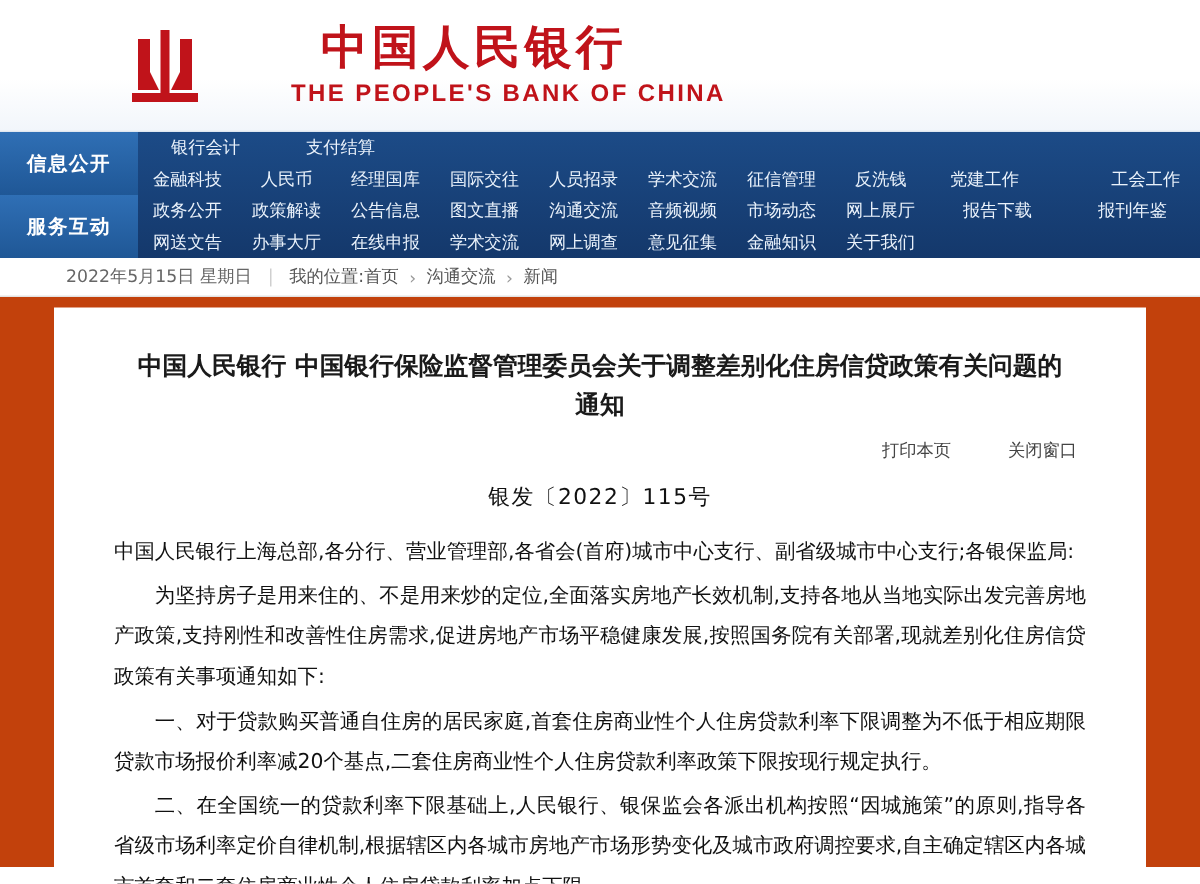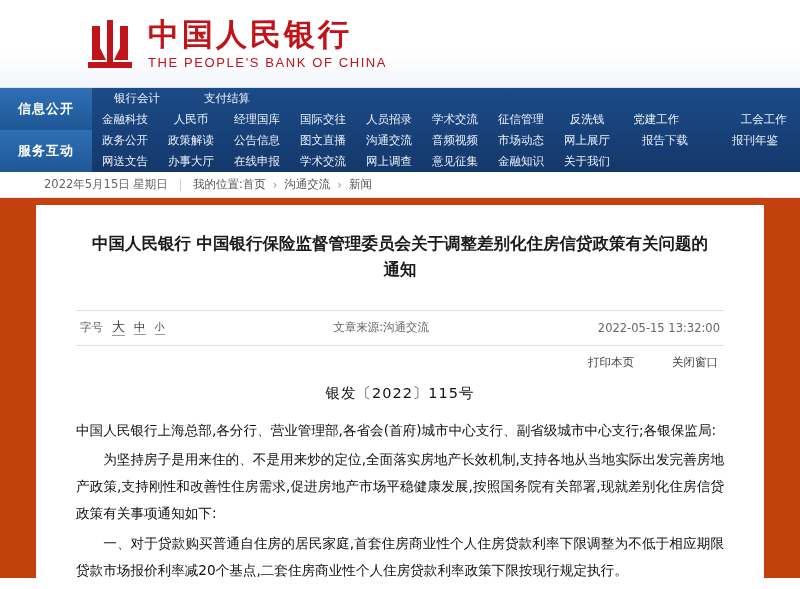--- a/index.html
+++ b/index.html
@@ -33,27 +33,29 @@
   }
   .logo-mark svg { display:block; }
   .logo-text { display: flex; flex-direction: column; justify-content: center; }
   .logo-cn {
     font-family: "DejaVu Sans", "Liberation Sans", sans-serif;
     font-size: 31px;
     font-weight: bold;
     color: #c0131a;
     letter-spacing: 3px;
     line-height: 1.15;
+    text-align: center;
   }
   .logo-en {
-    font-size: 13px;
-    font-weight: normal;
+    font-size: 16px;
+    font-weight: bold;
     color: #c0131a;
     letter-spacing: 1.6px;
     margin-top: 3px;
+    margin-left: 46px;
   }
 
   
   .navwrap {
     background: linear-gradient(to bottom, #1c4b87 0%, #14386b 100%);
     height: 84px;
     display: flex;
     flex-direction: column;
   }
   .navrow {
@@ -295,32 +297,20 @@
     <a>沟通交流</a>
     <span class="crumb-arrow">›</span>
     <a>新闻</a>
   </div>
 
   <div class="article-shell">
     <div class="article">
 
       <div class="title">中国人民银行  中国银行保险监督管理委员会关于调整差别化住房信贷政策有关问题的通知</div>
 
-      <div class="meta">
-        <div class="fontsize">
-          <span class="lbl">字号</span>
-          <span class="fs-opt fs-big">大</span>
-          <span class="fs-opt fs-mid">中</span>
-          <span class="fs-opt fs-small">小</span>
-        </div>
-        <div class="source">
-          <span>文章来源:</span><span>沟通交流</span>
-        </div>
-        <div class="pubtime">2022-05-15  13:32:00</div>
-      </div>
 
       <div class="tools">
         <span>打印本页</span>
         <span>关闭窗口</span>
       </div>
 
       <div class="docnum">银发〔2022〕115号</div>
 
       <div class="body">
         <p>中国人民银行上海总部,各分行、营业管理部,各省会(首府)城市中心支行、副省级城市中心支行;各银保监局:</p>

